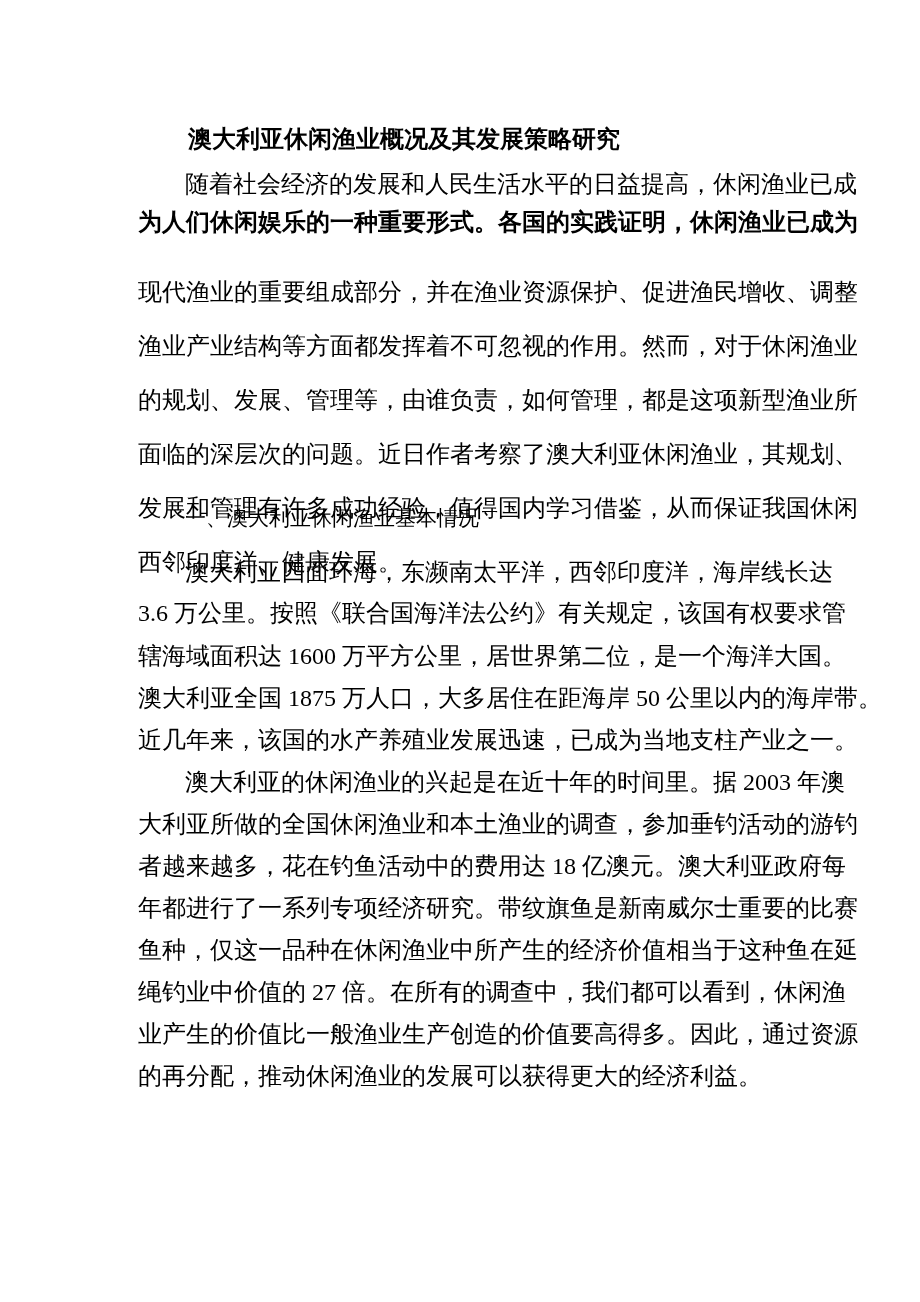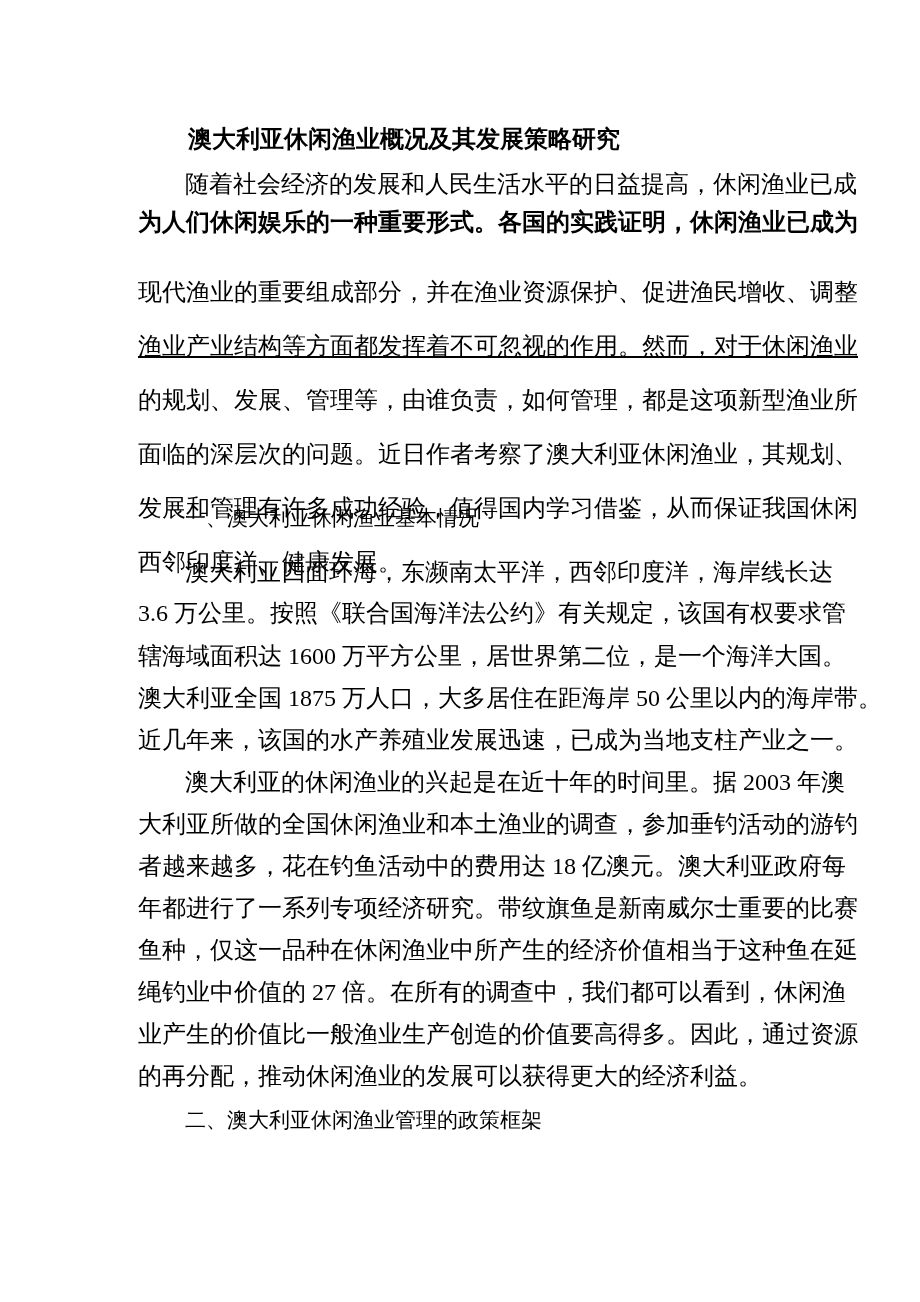--- a/index.html
+++ b/index.html
@@ -63,21 +63,21 @@
 <body>
 
 <div class="page">
 
   <div class="title">澳大利亚休闲渔业概况及其发展策略研究</div>
 
   <div>
     <div class="line indent" style="top:158px;">随着社会经济的发展和人民生活水平的日益提高，休闲渔业已成</div>
     <div class="line" style="top:196px;font-weight:bold;">为人们休闲娱乐的一种重要形式。各国的实践证明，休闲渔业已成为</div>
     <div class="line" style="top:266px;">现代渔业的重要组成部分，并在渔业资源保护、促进渔民增收、调整</div>
-    <div class="line" style="top:320px;text-decoration:underline;">渔业产业结构等方面都发挥着不可忽视的作用。然而，对于休闲渔业</div>
+    <div class="line" style="top:320px;">渔业产业结构等方面都发挥着不可忽视的作用。然而，对于休闲渔业</div>
     <div class="line" style="top:374px;">的规划、发展、管理等，由谁负责，如何管理，都是这项新型渔业所</div>
     <div class="line" style="top:428px;">面临的深层次的问题。近日作者考察了澳大利亚休闲渔业，其规划、</div>
     <div class="line" style="top:482px;">发展和管理有许多成功经验，值得国内学习借鉴，从而保证我国休闲</div>
     <div class="line last" style="top:536px;">西邻印度洋、健康发展。</div>
   </div>
 
   <div class="heading" style="top:492px;">一、澳大利亚休闲渔业基本情况</div>
 
   <div>
     <div class="line indent" style="top:546px;">澳大利亚四面环海，东濒南太平洋，西邻印度洋，海岸线长达</div>
@@ -91,15 +91,14 @@
     <div class="line indent" style="top:756px;">澳大利亚的休闲渔业的兴起是在近十年的时间里。据 2003 年澳</div>
     <div class="line" style="top:798px;">大利亚所做的全国休闲渔业和本土渔业的调查，参加垂钓活动的游钓</div>
     <div class="line" style="top:840px;">者越来越多，花在钓鱼活动中的费用达 18 亿澳元。澳大利亚政府每</div>
     <div class="line" style="top:882px;">年都进行了一系列专项经济研究。带纹旗鱼是新南威尔士重要的比赛</div>
     <div class="line" style="top:924px;">鱼种，仅这一品种在休闲渔业中所产生的经济价值相当于这种鱼在延</div>
     <div class="line" style="top:966px;">绳钓业中价值的 27 倍。在所有的调查中，我们都可以看到，休闲渔</div>
     <div class="line" style="top:1008px;">业产生的价值比一般渔业生产创造的价值要高得多。因此，通过资源</div>
     <div class="line last" style="top:1050px;">的再分配，推动休闲渔业的发展可以获得更大的经济利益。</div>
   </div>
 
-  <div class="heading" style="top:1094px;">二、澳大利亚休闲渔业管理的政策框架</div>
 
 </div>
 
 </body></html>

